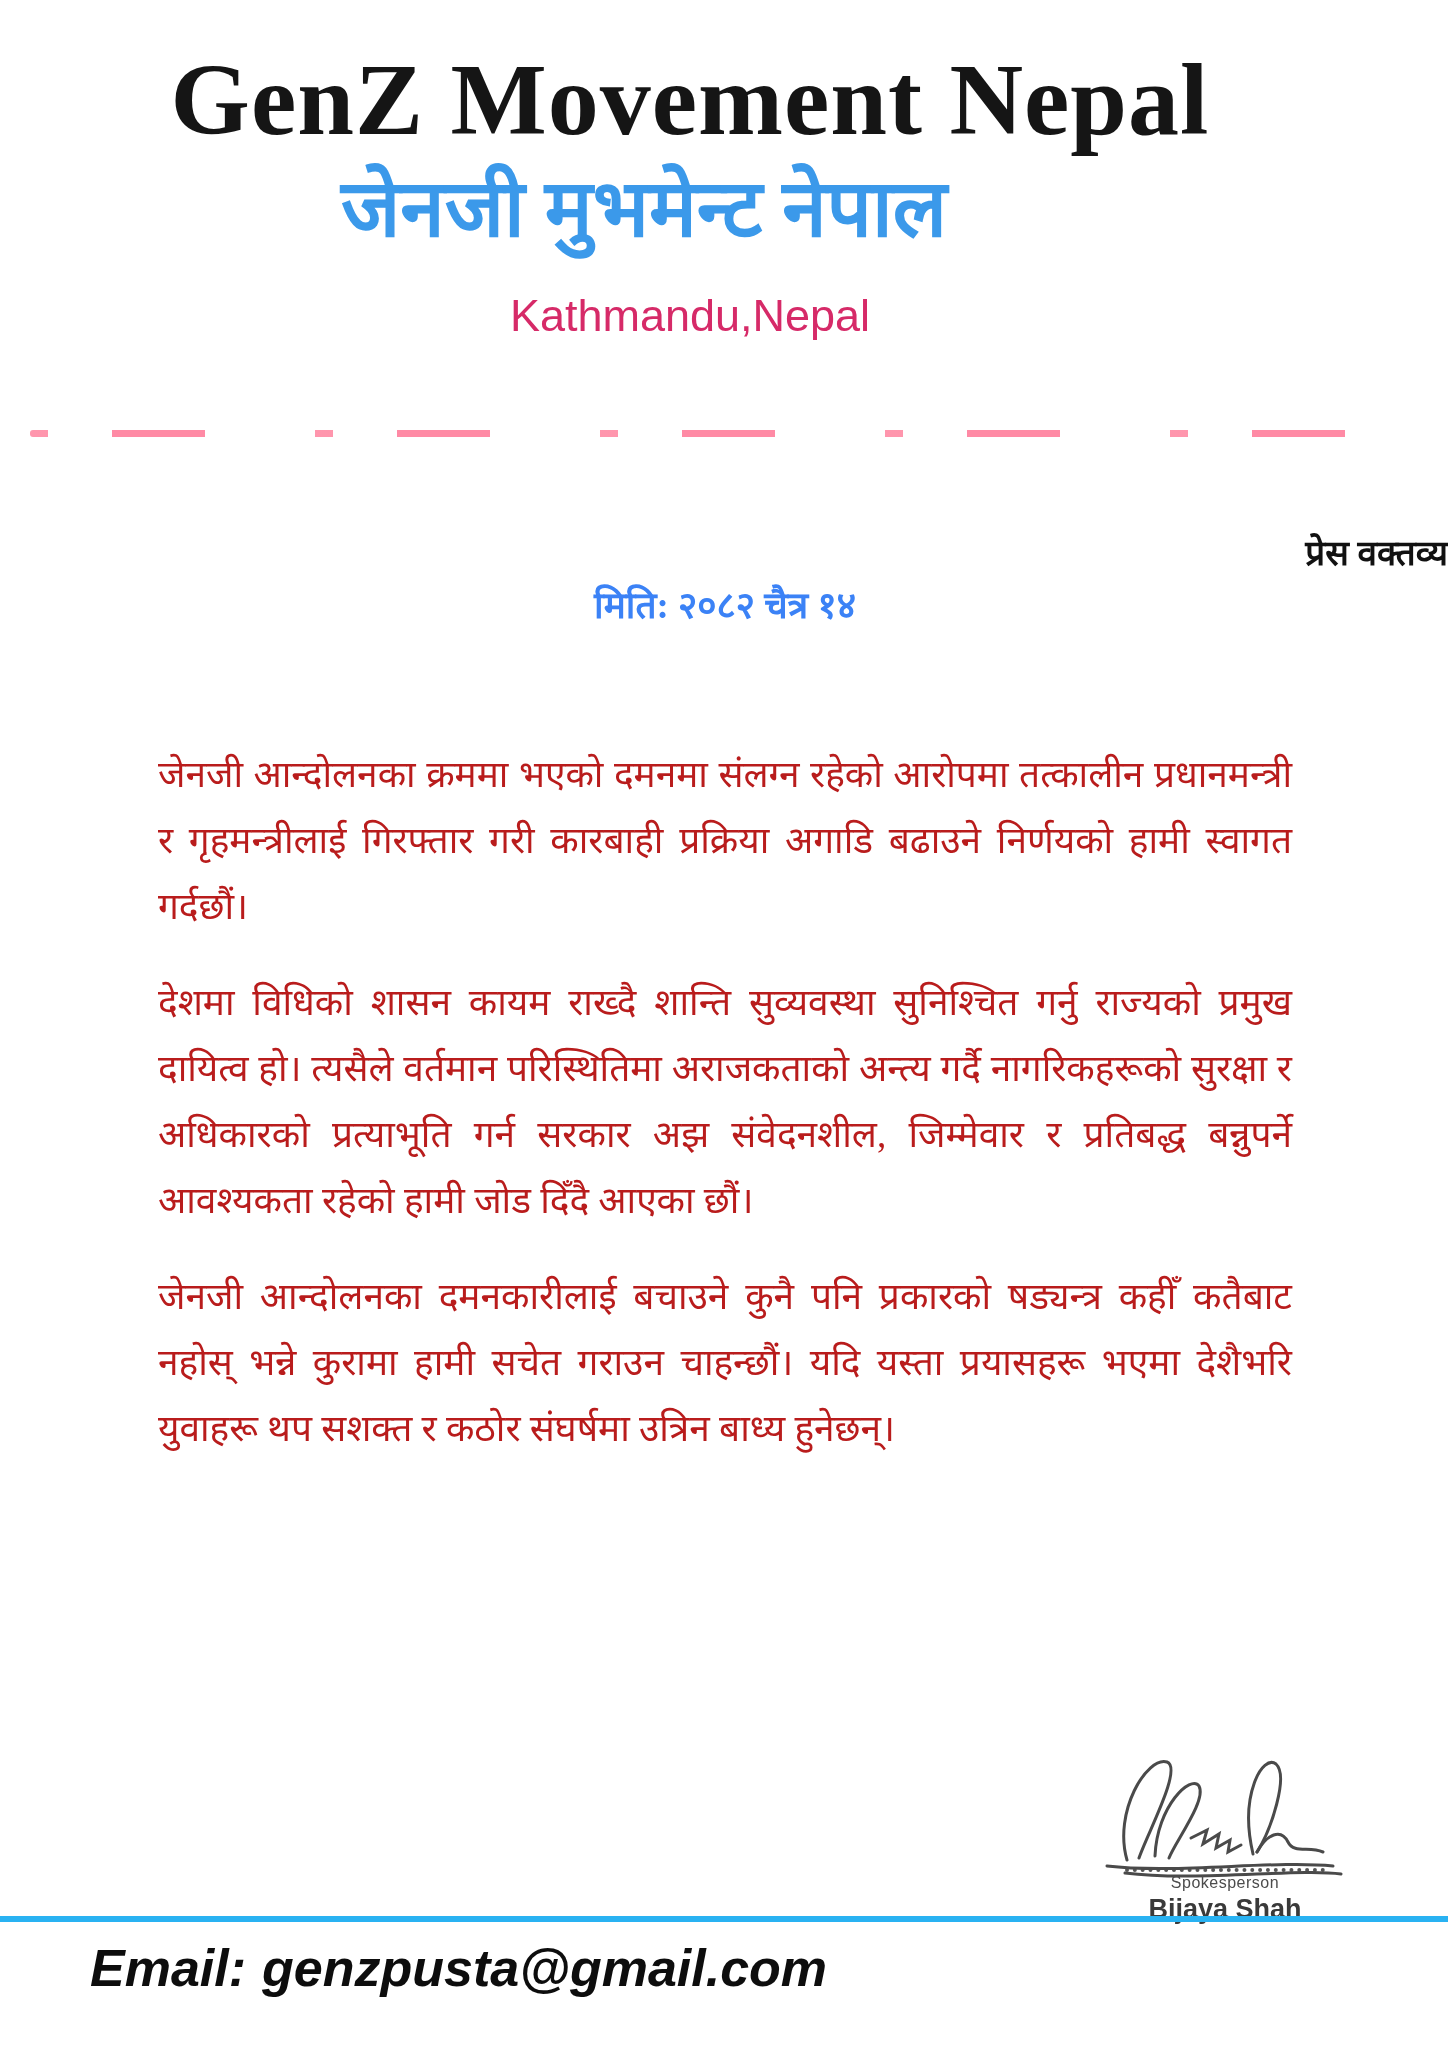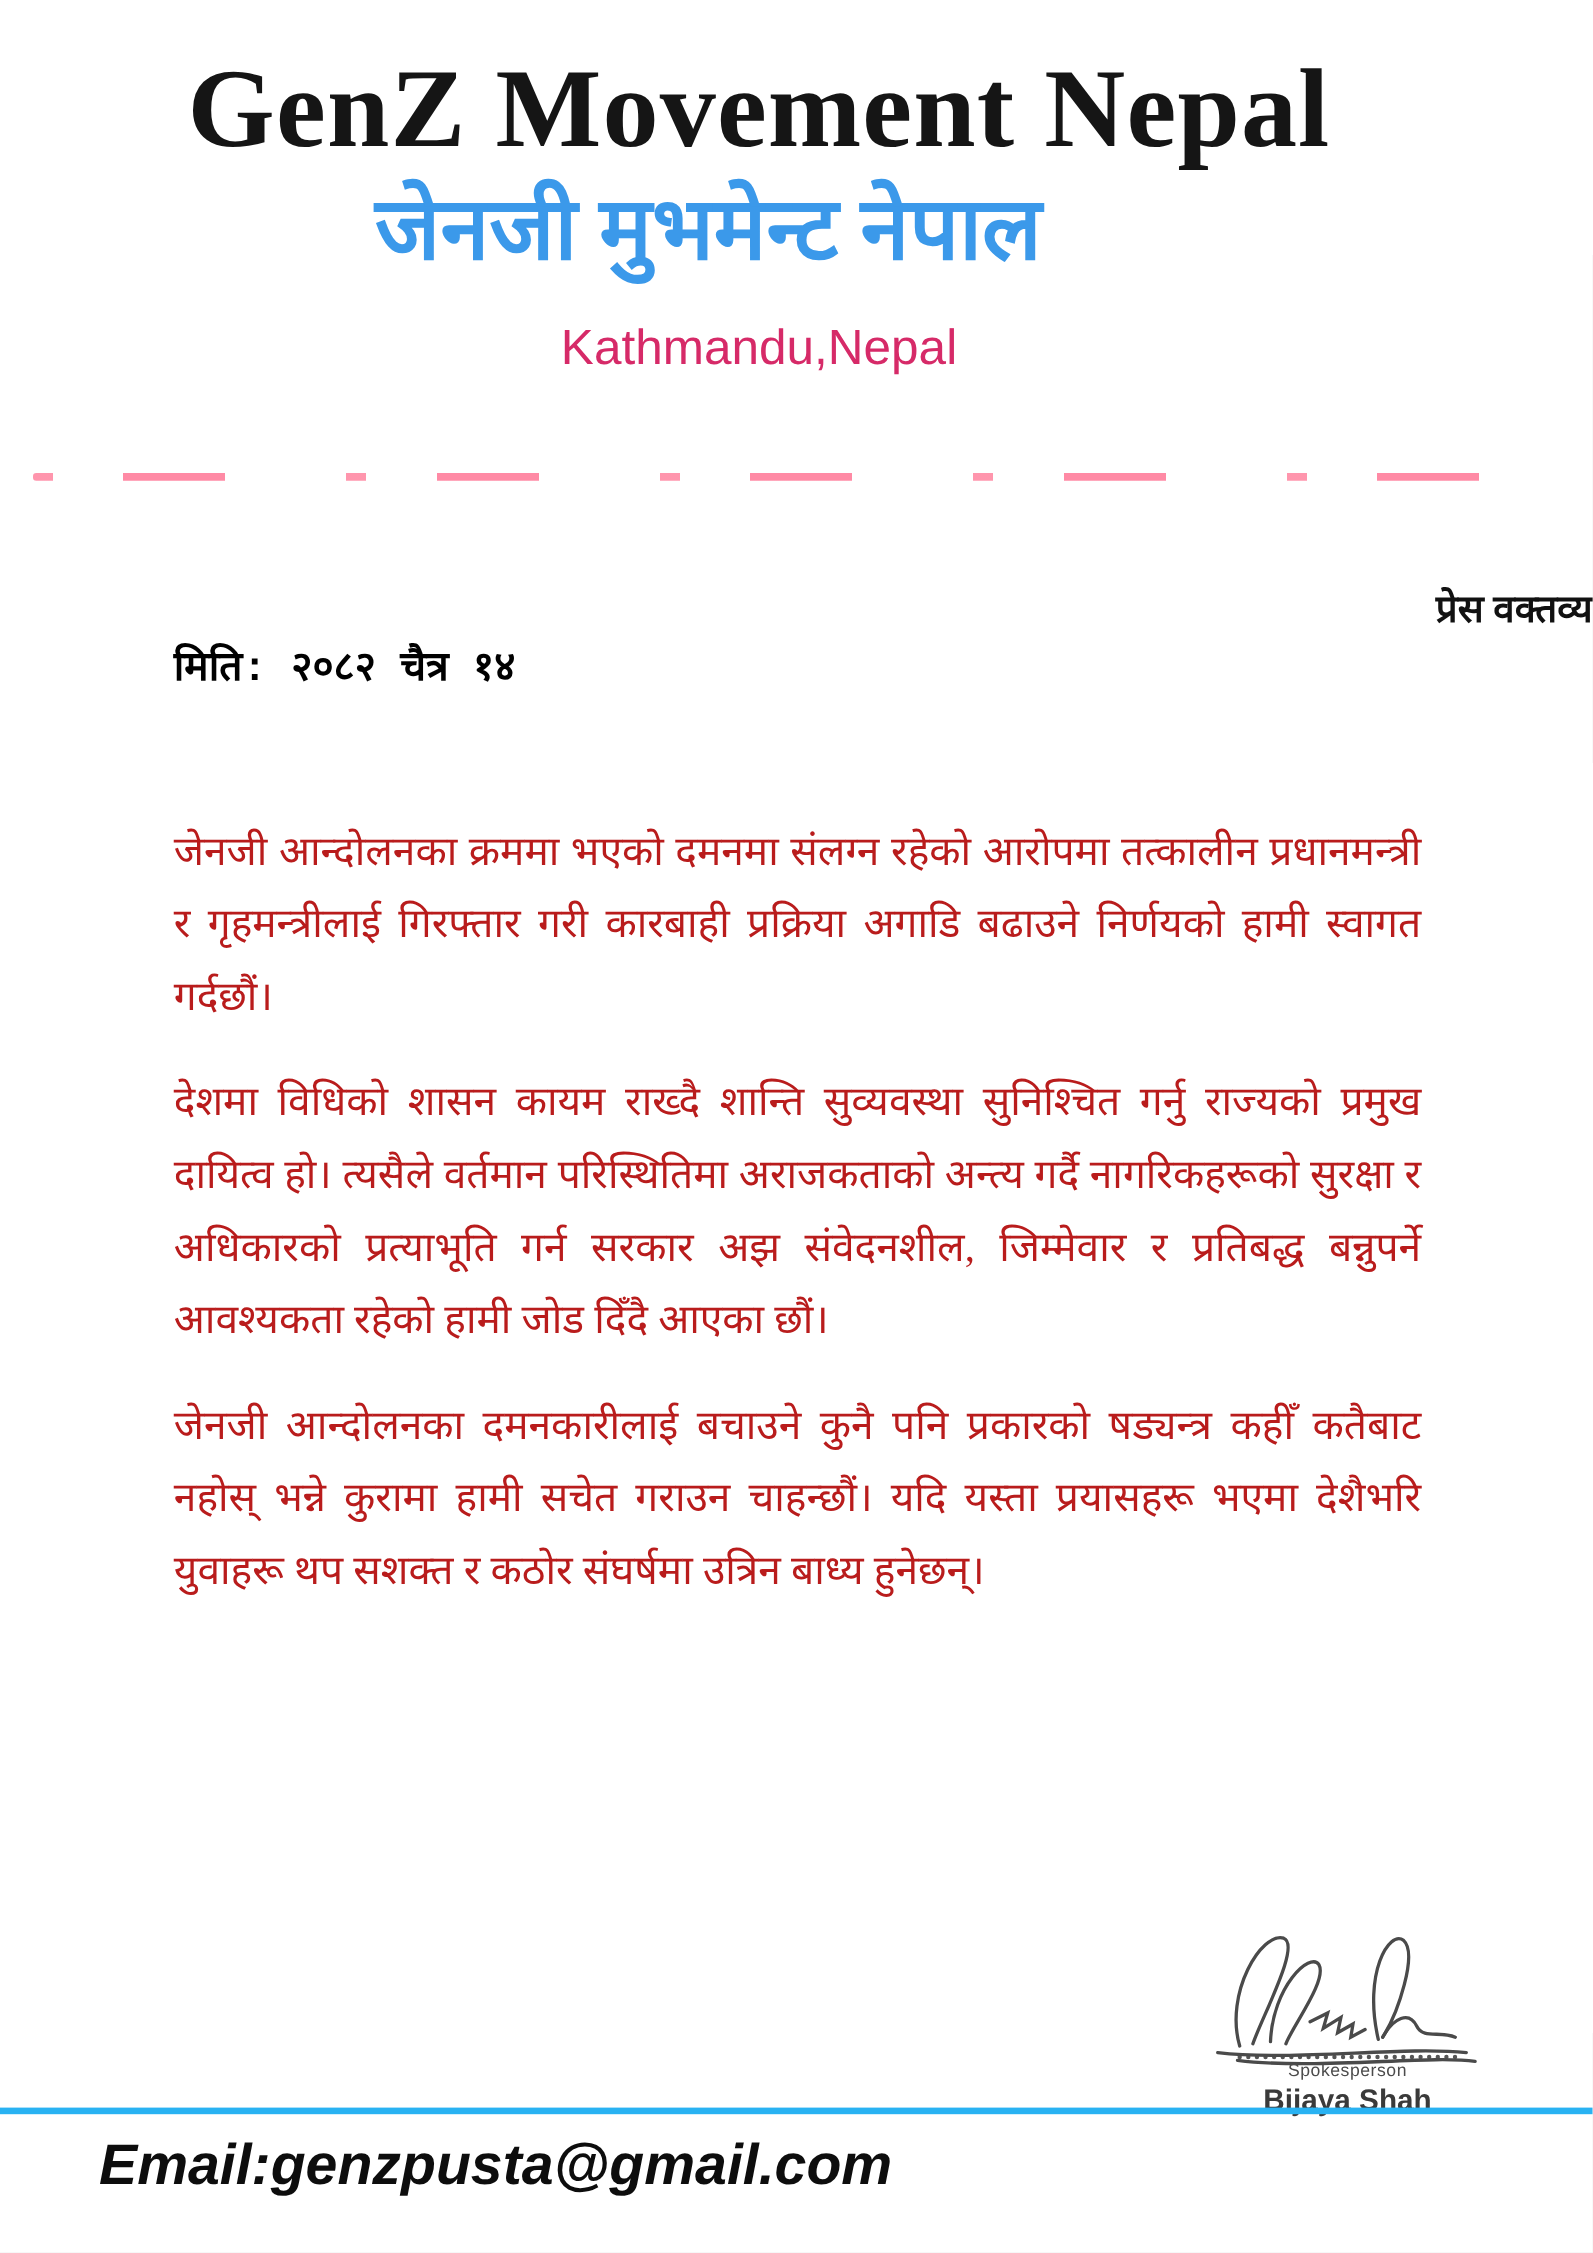--- a/index.html
+++ b/index.html
@@ -65,25 +65,24 @@
     position:absolute;
     top:528px;left:0;right:0;
     text-align:right;
     font-size:35px;
     font-weight:700;
     color:#111;
   }
   .date-line{
     position:absolute;
     top:578px;left:158px;right:156px;
-    text-align:left;
+    text-align:center;
     font-size:37px;
     font-weight:700;
-    color:#000000;
-    font-family:Liberation Mono, monospace;
+    color:#3b82f6;
   }
   
   .body-text{
     position:absolute;
     top:742px;left:158px;right:156px;
   }
   .body-text p{
     margin:0 0 30px 0;
     font-size:37px;
     line-height:66px;
@@ -131,21 +130,21 @@
     display:flex;
     justify-content:space-between;
     align-items:baseline;
     font-family:"Liberation Sans", sans-serif;
     font-style:italic;
     font-weight:700;
     font-size:52px;
     color:#0d0d0d;
     white-space:nowrap;
   }
-  .footer .pair{display:flex;}
+  .footer .pair{display:flex;gap:16px;}
 </style>
 </head>
 <body>
 
 <div class="page">
 
   <div class="title-en">GenZ Movement Nepal</div>
   <div class="title-ne">जेनजी मुभमेन्ट नेपाल</div>
   <div class="location">Kathmandu,Nepal</div>
   <div class="pink-band"></div>

